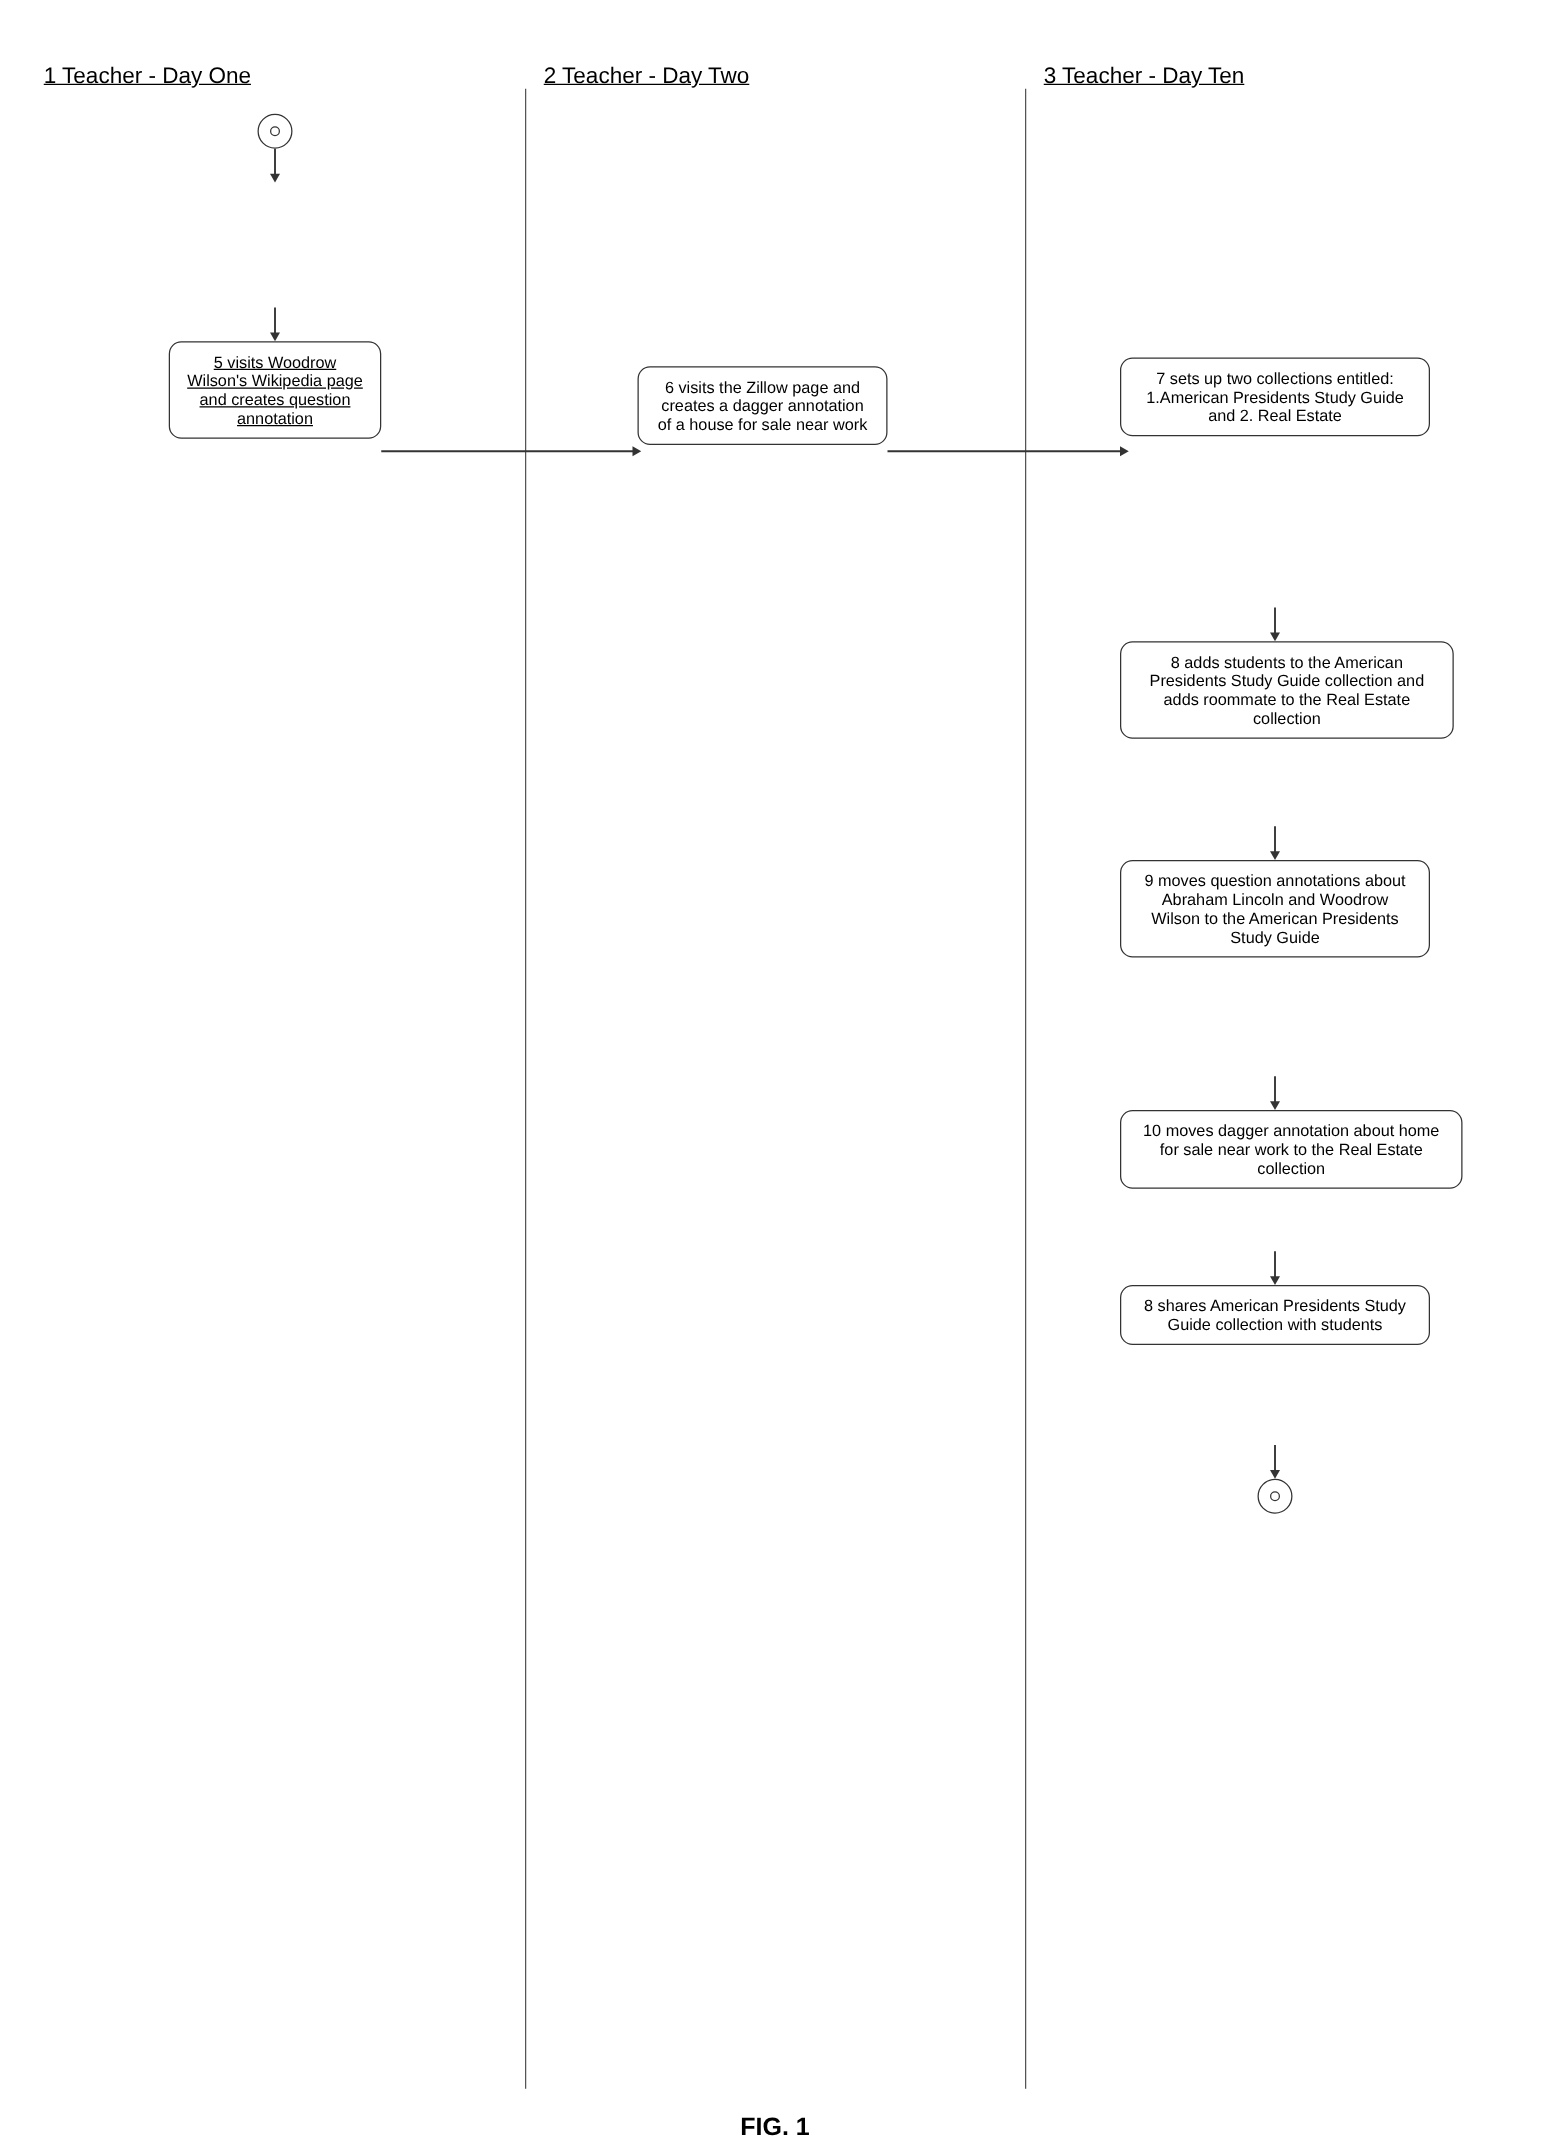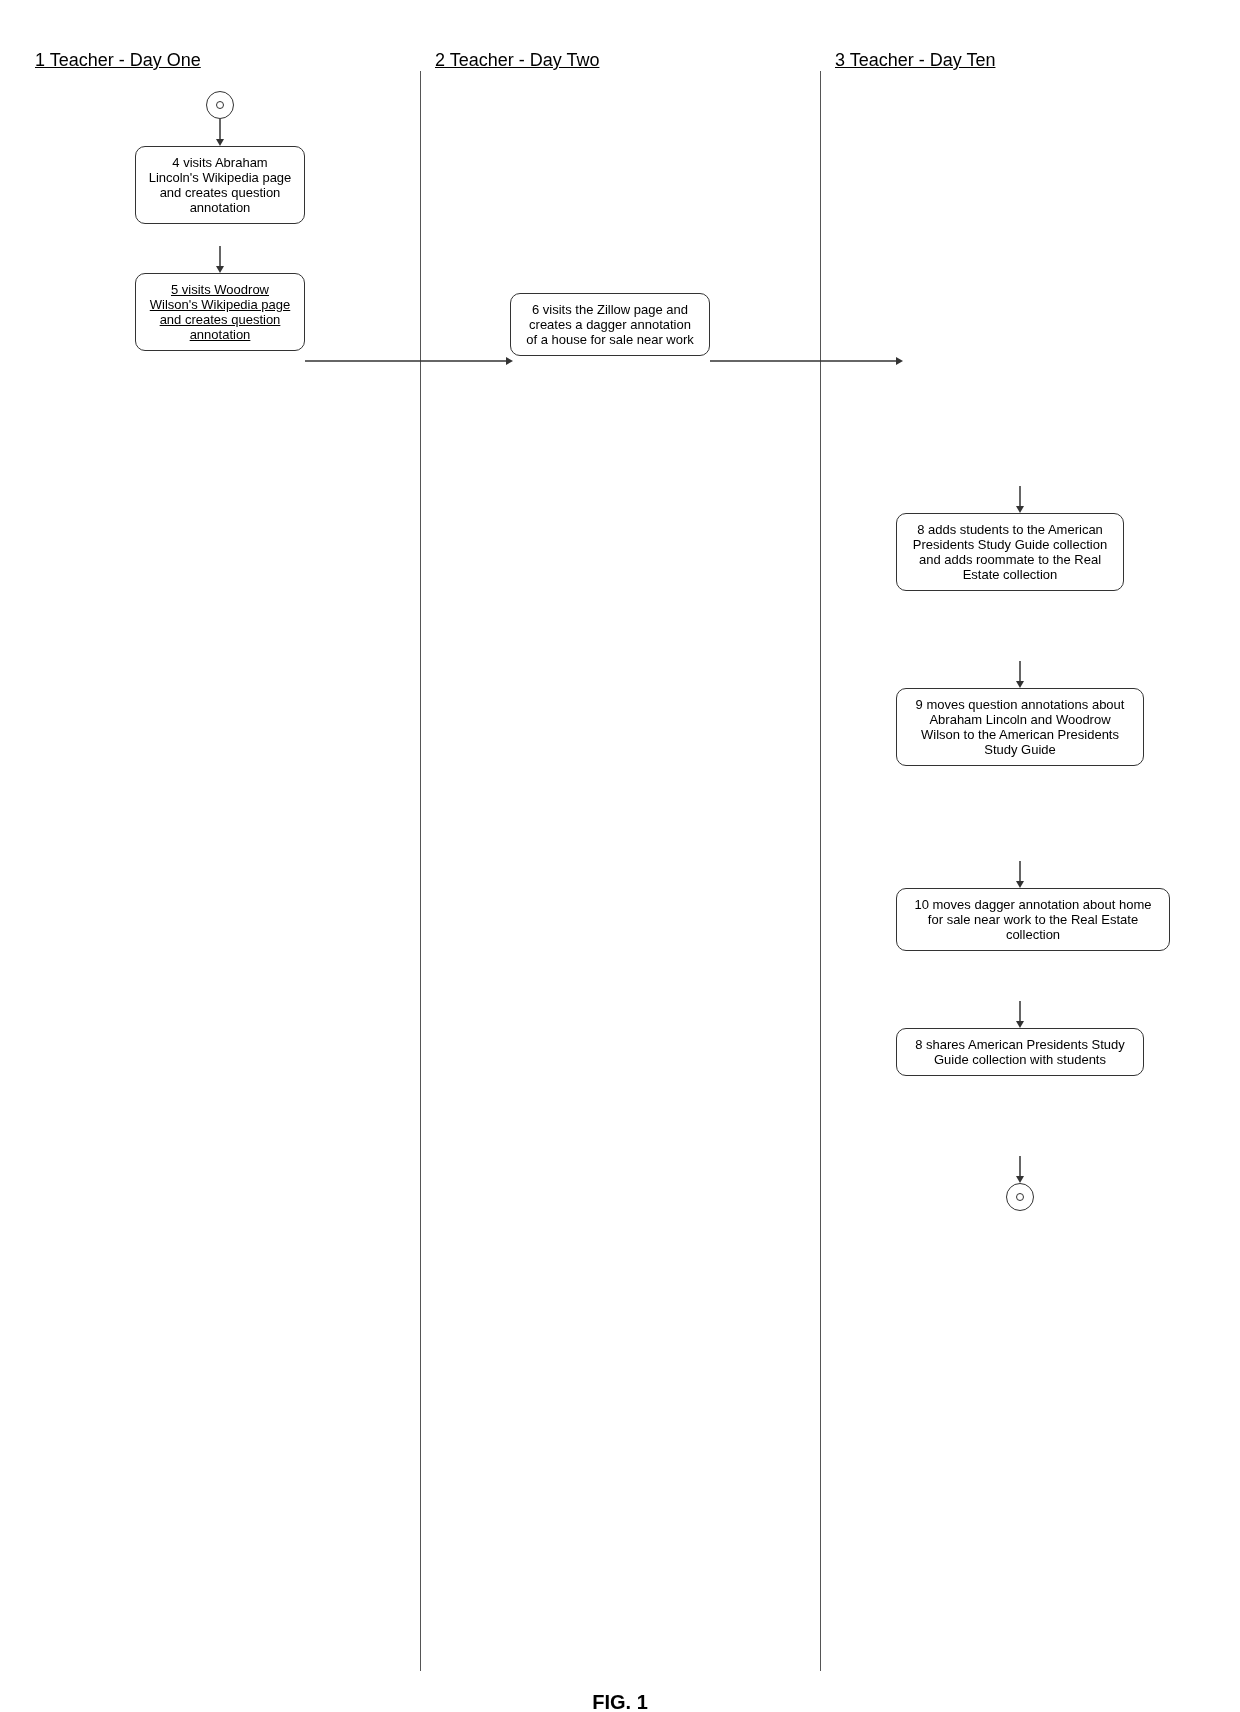--- a/index.html
+++ b/index.html
@@ -154,34 +154,34 @@
         <polygon points="1000,957 996,950 1004,950" fill="#333"></polygon>
 
         <line x1="1000" y1="1085" x2="1000" y2="1109" stroke="#333" stroke-width="1.5"></line>
         <polygon points="1000,1112 996,1105 1004,1105" fill="#333"></polygon>
       </svg>
 
       <div class="node-circle" style="left: 186px; top: 20px;">
         <div class="node-circle-inner"></div>
       </div>
 
-      <div class="node" style="left: 115px; top: 75px; width: 170px;">
-        <span>4 visits Abraham Lincoln's Wikipedia page and creates question annotation</span>
-      </div>
 
       <div class="node" style="left: 115px; top: 202px; width: 170px; text-decoration: underline;">
         <span>5 visits Woodrow Wilson's Wikipedia page and creates question annotation</span>
       </div>
 
       <div class="node" style="left: 490px; top: 222px; width: 200px; border-radius: 10px;">
         <span>6 visits the Zillow page and creates a dagger annotation of a house for sale near work</span>
       </div>
 
-
-      <div class="node" style="left: 876px; top: 442px; width: 228px;">
+      <div class="node" style="left: 876px; top: 215px; width: 248px;">
+        <span>7 sets up two collections entitled: 1.American Presidents Study Guide and 2. Real Estate</span>
+      </div>
+
+      <div class="node" style="left: 876px; top: 442px; width: 267px;">
         <span>8 adds students to the American Presidents Study Guide collection and adds roommate to the Real Estate collection</span>
       </div>
 
       <div class="node" style="left: 876px; top: 617px; width: 248px;">
         <span>9 moves question annotations about Abraham Lincoln and Woodrow Wilson to the American Presidents Study Guide</span>
       </div>
 
       <div class="node" style="left: 876px; top: 817px; width: 274px;">
         <span>10 moves dagger annotation about home for sale near work to the Real Estate collection</span>
       </div>

